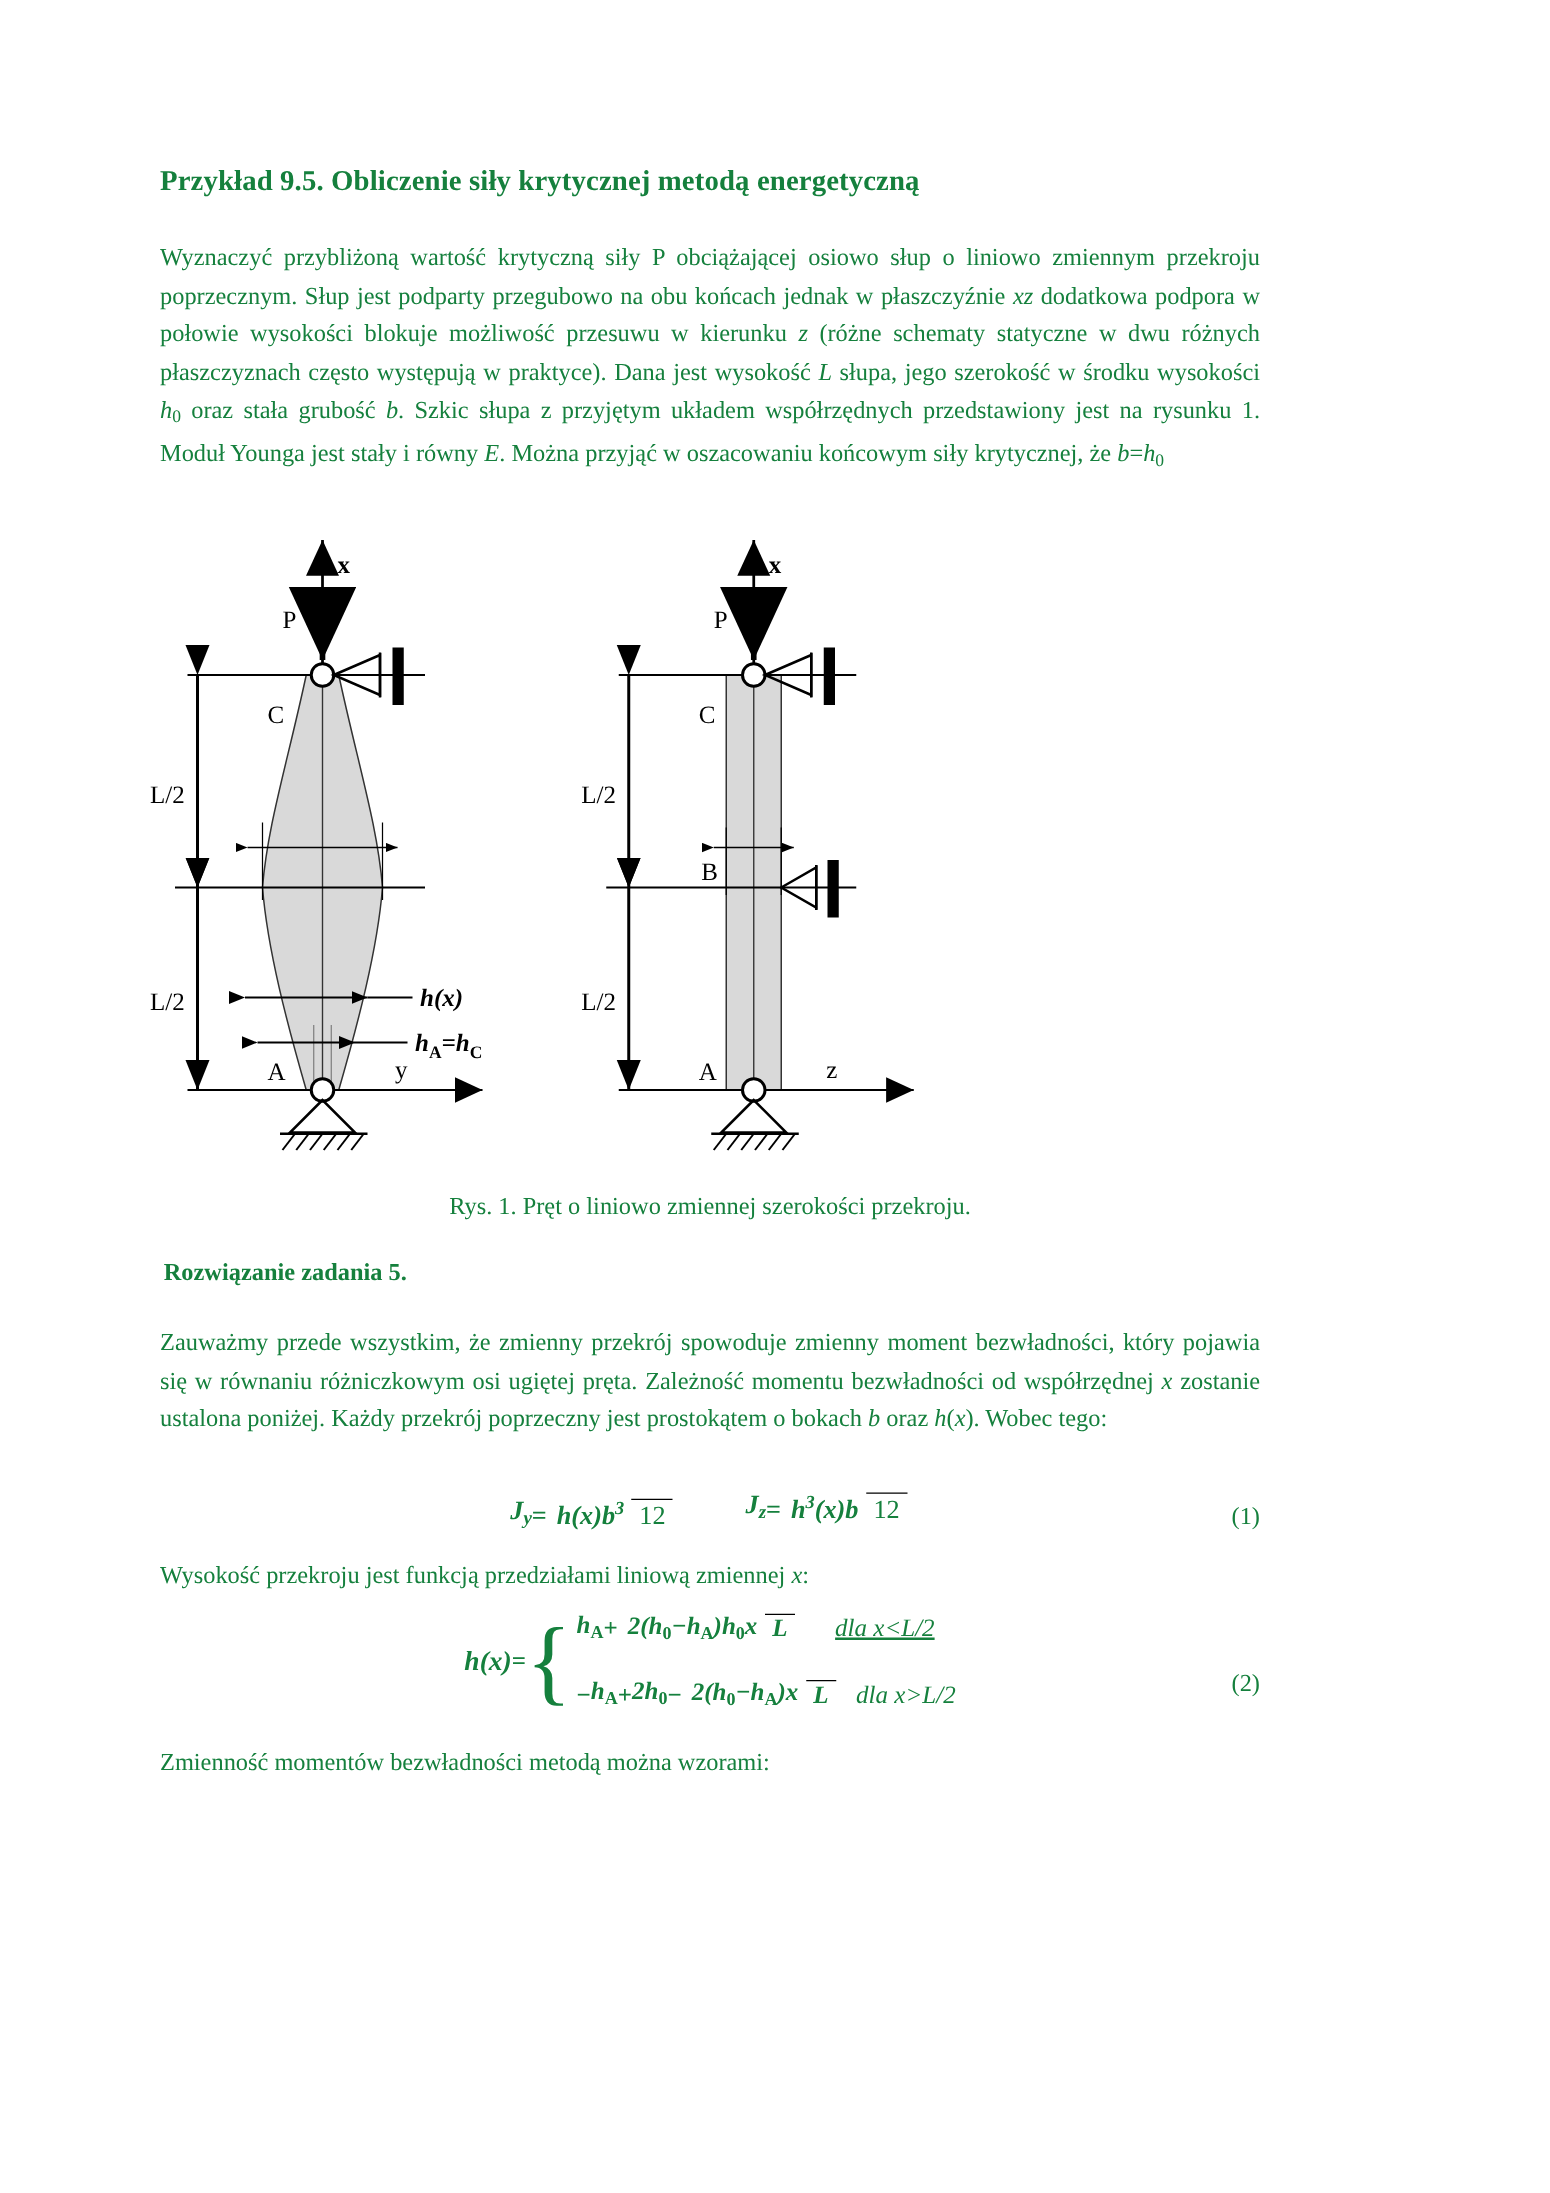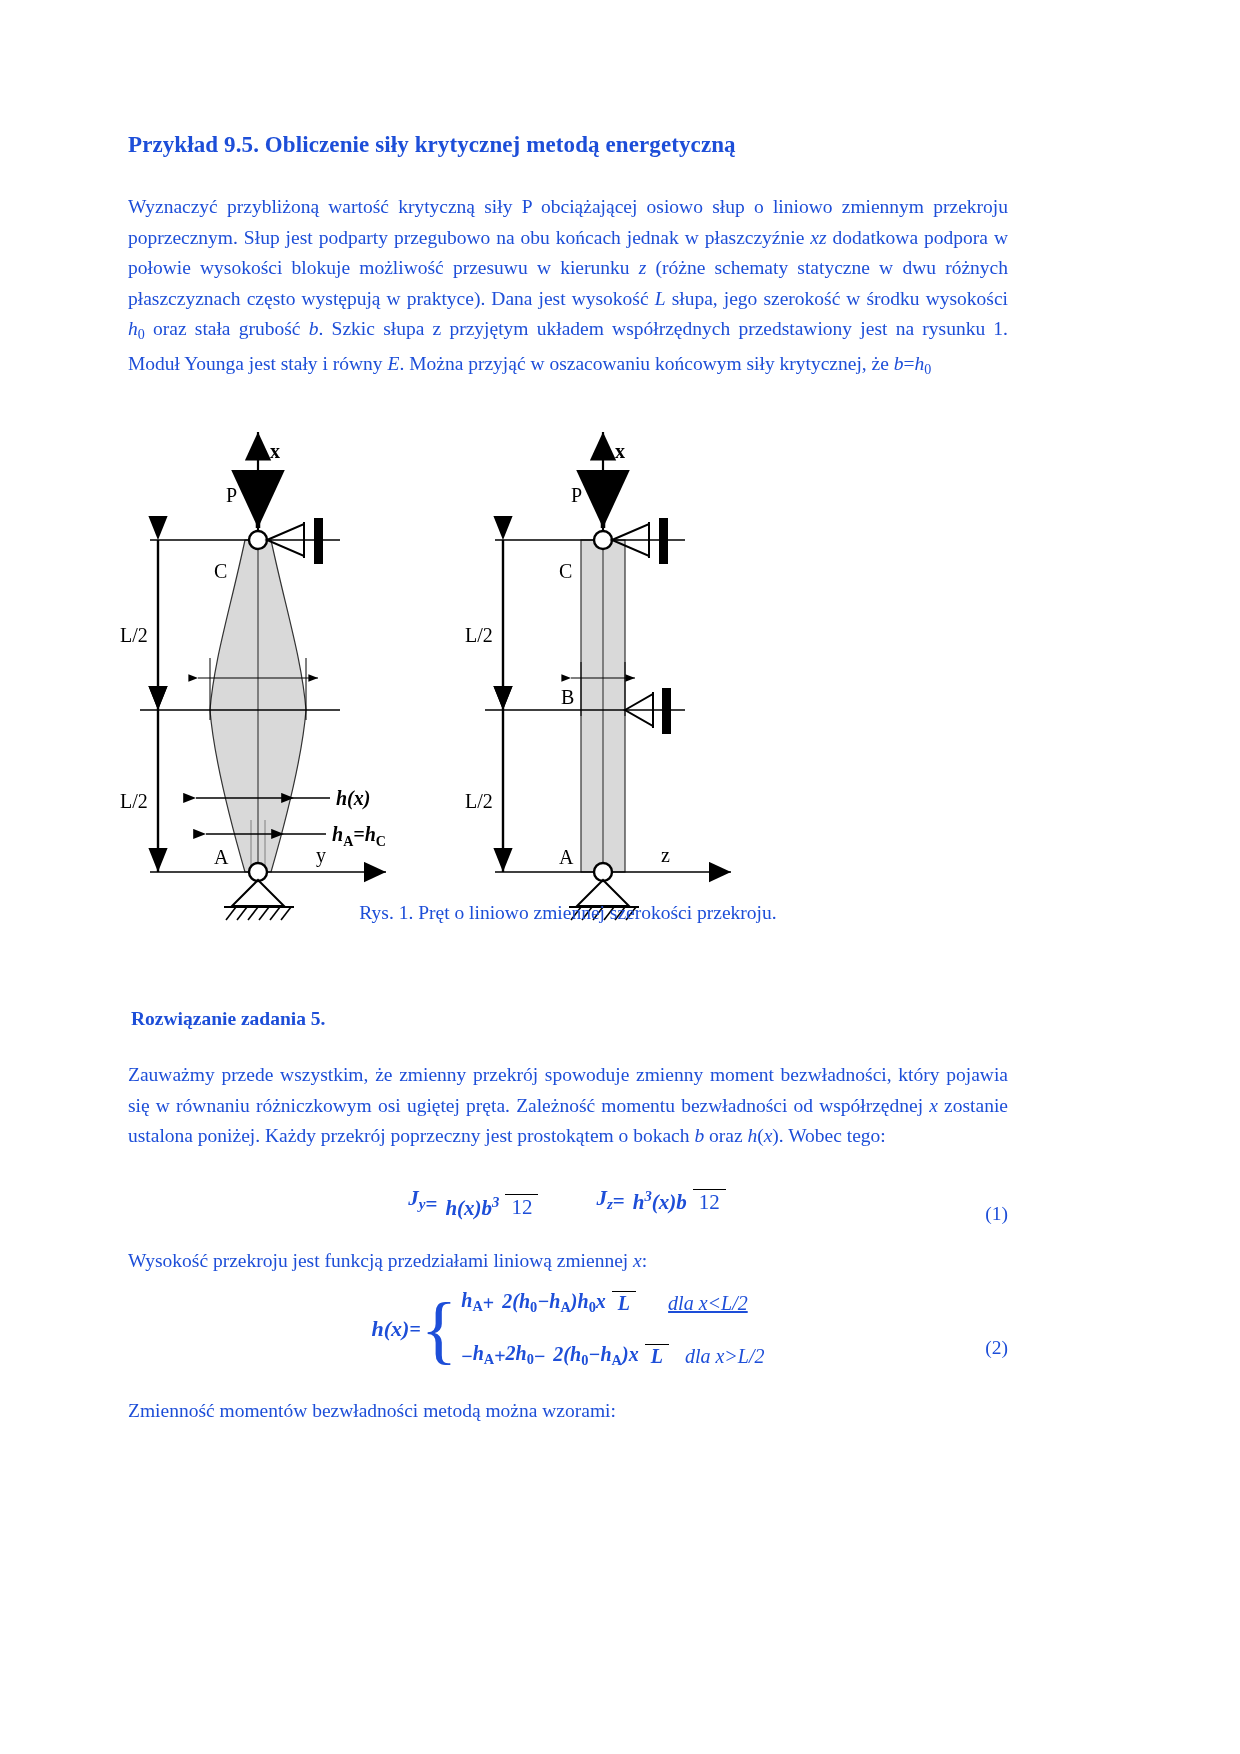--- a/index.html
+++ b/index.html
@@ -6,21 +6,21 @@
     margin: 0;
     padding: 0;
     background: #ffffff;
   }
   .page {
     position: relative;
     width: 1240px;
     height: 1754px;
     background: #ffffff;
     font-family: "Liberation Serif", "DejaVu Serif", serif;
-    color: #1d4ed8;
+    color: #15803d;
     overflow: hidden;
   }
   .content {
     position: absolute;
     left: 128px;
     top: 0;
     width: 880px;
   }
 
   h1.doc-title {
@@ -53,21 +53,21 @@
   
   .figure {
     position: absolute;
     top: 420px;
     left: -10px;
     width: 900px;
     height: 520px;
   }
   .fig-caption {
     position: absolute;
-    top: 902px;
+    top: 955px;
     left: 0;
     width: 880px;
     text-align: center;
     font-size: 19.5px;
   }
 
   .section-head {
     position: absolute;
     top: 1008px;
     left: 3px;
@@ -295,21 +295,21 @@
 
     <div class="body2">
       Zauważmy przede wszystkim, że zmienny przekrój spowoduje zmienny moment
       bezwładności, który pojawia się w równaniu różniczkowym osi ugiętej pręta. Zależność
       momentu bezwładności od współrzędnej <i>x</i> zostanie ustalona poniżej. Każdy przekrój
       poprzeczny jest prostokątem o bokach <i>b</i> oraz <i>h</i>(<i>x</i>). Wobec tego:
     </div>
 
     <div class="eqline" style="top:1183px;">
       <div class="mathrow" style="font-size:21px; gap:56px;">
-        <span style="display:inline-flex;align-items:flex-end;">
+        <span style="display:inline-flex;align-items:center;margin-top:10px;">
           <span class="mi"><span>J</span><sub style="font-style:italic">y</sub></span>
           <span class="mb">=</span>
           <span class="frac">
             <span class="num mi"><span>h(x)b</span><sup>3</sup></span>
             <span class="den">12</span>
           </span>
         </span>
         <span style="display:inline-flex;align-items:center;">
           <span class="mi"><span>J</span><sub style="font-style:italic">z</sub></span>
           <span class="mb">=</span>

